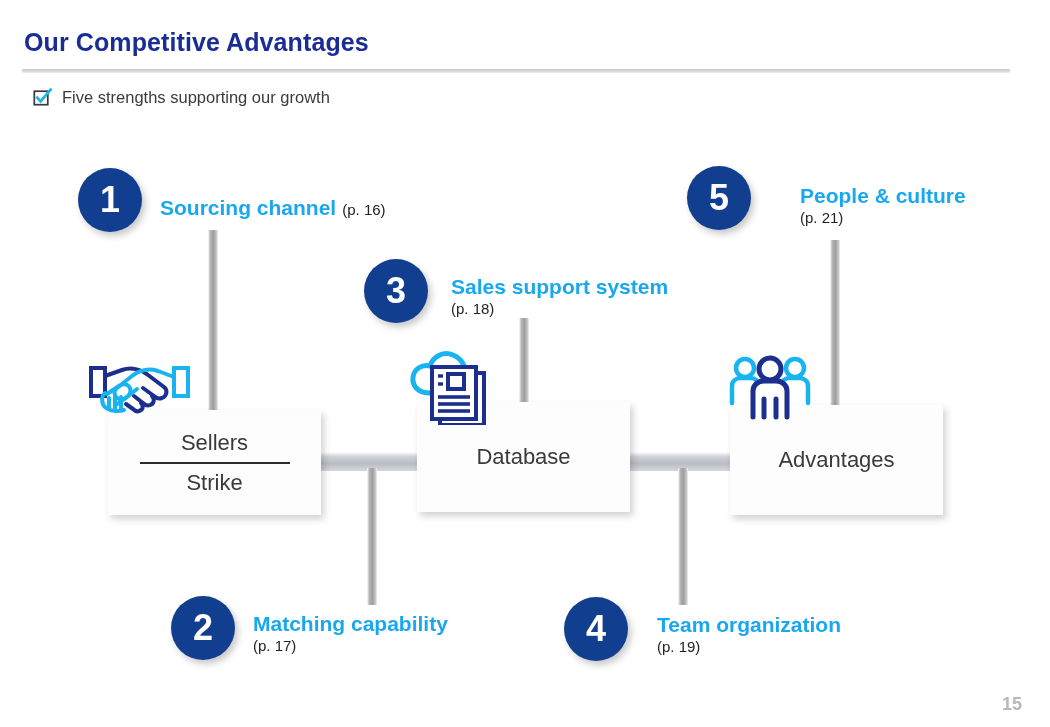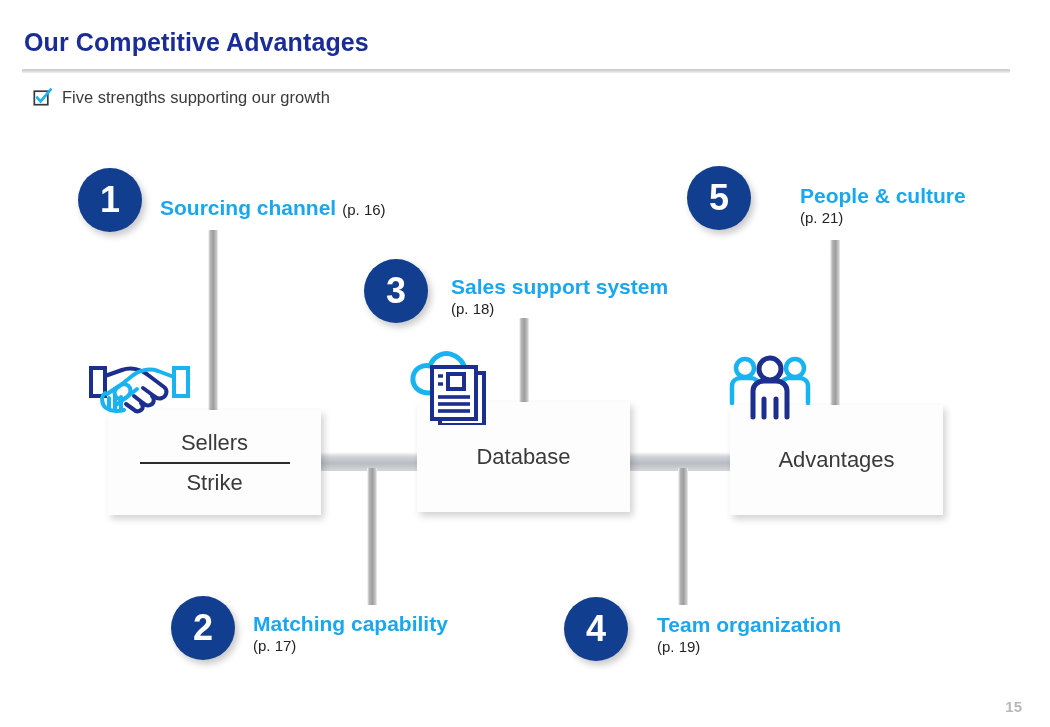--- a/index.html
+++ b/index.html
@@ -144,21 +144,21 @@
     right: 74px;
     bottom: 14px;
     font-size: 13.5px;
     color: #d4d4d4;
     white-space: nowrap;
   }
   #footer-pagenum {
     position: absolute;
     right: 28px;
     bottom: 12px;
-    font-size: 15px;
+    font-size: 18px;
     font-weight: bold;
     color: #b8b8b8;
   }
 </style>
 </head>
 <body>
 
 <div id="slide">
 
   <div id="page-title">Our Competitive Advantages</div>

